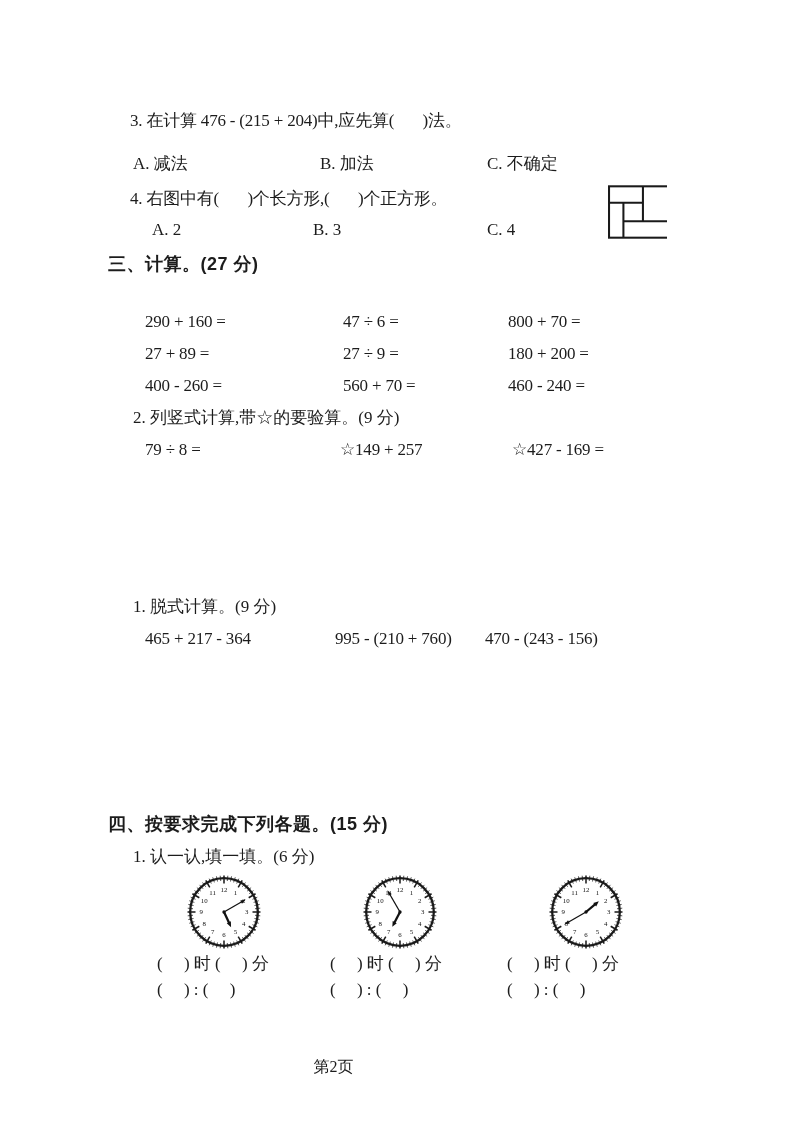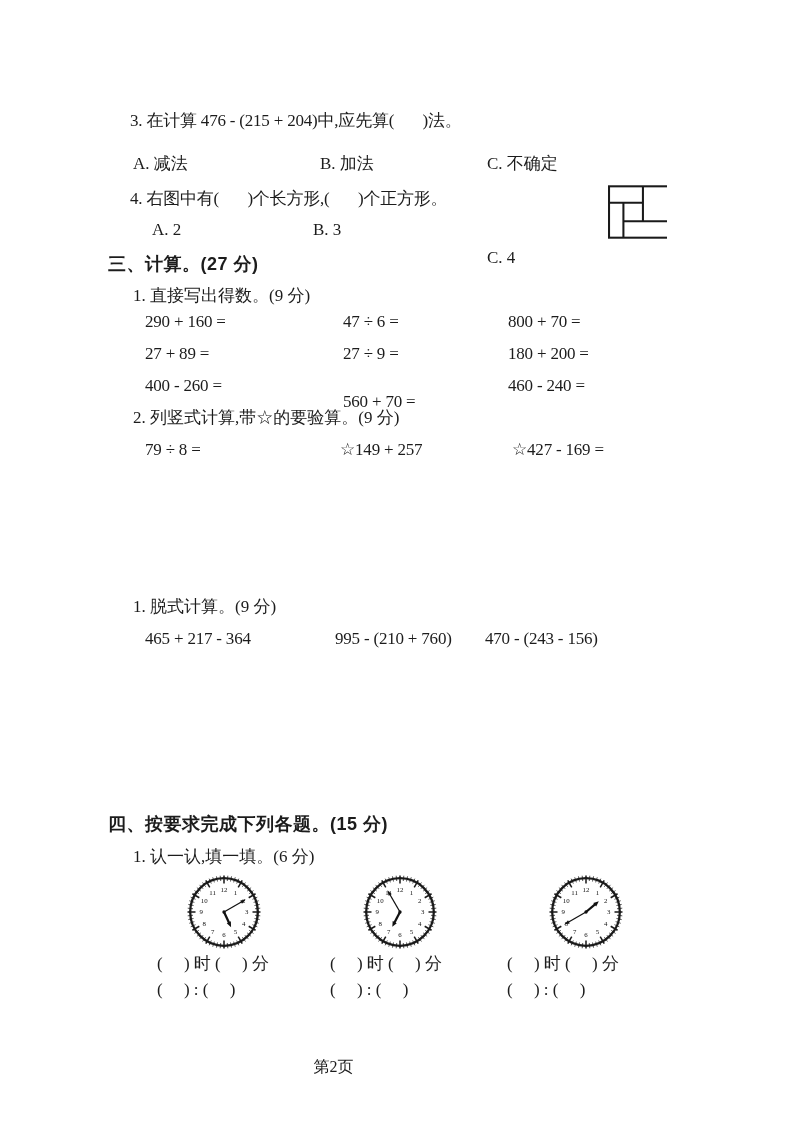--- a/index.html
+++ b/index.html
@@ -33,45 +33,44 @@
   <div>
     <span class="opt" style="top:152px;left:133px;">A. 减法</span>
     <span class="opt" style="top:152px;left:320px;">B. 加法</span>
     <span class="opt" style="top:152px;left:487px;">C. 不确定</span>
   </div>
 
   <div class="t math" style="top:188px;left:130px;">4. 右图中有(       )个长方形,(       )个正方形。</div>
   <div>
     <span class="opt" style="top:220px;left:152px;">A. 2</span>
     <span class="opt" style="top:220px;left:313px;">B. 3</span>
-    <span class="opt" style="top:220px;left:487px;margin-top:28px;">C. 4</span>
+    <span class="opt" style="top:220px;left:487px;">C. 4</span>
   </div>
 
   <svg class="fig" style="top:185px;left:608px;" width="75" height="54" viewBox="0 0 73 52">
     <g stroke="#1a1a1a" stroke-width="2" fill="none">
       <rect x="1" y="1" width="71" height="50"></rect>
       <line x1="34" y1="1" x2="34" y2="35"></line>
       <line x1="1" y1="17" x2="34" y2="17"></line>
       <line x1="15" y1="17" x2="15" y2="51"></line>
       <line x1="15" y1="35" x2="72" y2="35"></line>
     </g>
   </svg>
 
   <div class="t sec-title" style="top:253px;left:108px;">三、计算。(27 分)</div>
-  <div class="t sub-title" style="top:285px;left:133px;">1. 直接写出得数。(9 分)</div>
 
   <div>
     <span class="t math" style="top:311px;left:145px;">290 + 160 =</span>
     <span class="t math" style="top:311px;left:343px;">47 ÷ 6 =</span>
     <span class="t math" style="top:311px;left:508px;">800 + 70 =</span>
     <span class="t math" style="top:343px;left:145px;">27 + 89 =</span>
     <span class="t math" style="top:343px;left:343px;">27 ÷ 9 =</span>
     <span class="t math" style="top:343px;left:508px;">180 + 200 =</span>
     <span class="t math" style="top:375px;left:145px;">400 - 260 =</span>
-    <span class="t math" style="top:391px;left:343px;">560 + 70 =</span>
+    <span class="t math" style="top:375px;left:343px;">560 + 70 =</span>
     <span class="t math" style="top:375px;left:508px;">460 - 240 =</span>
   </div>
 
   <div class="t sub-title" style="top:407px;left:133px;">2. 列竖式计算,带☆的要验算。(9 分)</div>
   <div>
     <span class="t math" style="top:439px;left:145px;">79 ÷ 8 =</span>
     <span class="t math" style="top:439px;left:340px;">☆149 + 257</span>
     <span class="t math" style="top:439px;left:512px;">☆427 - 169 =</span>
   </div>
 

